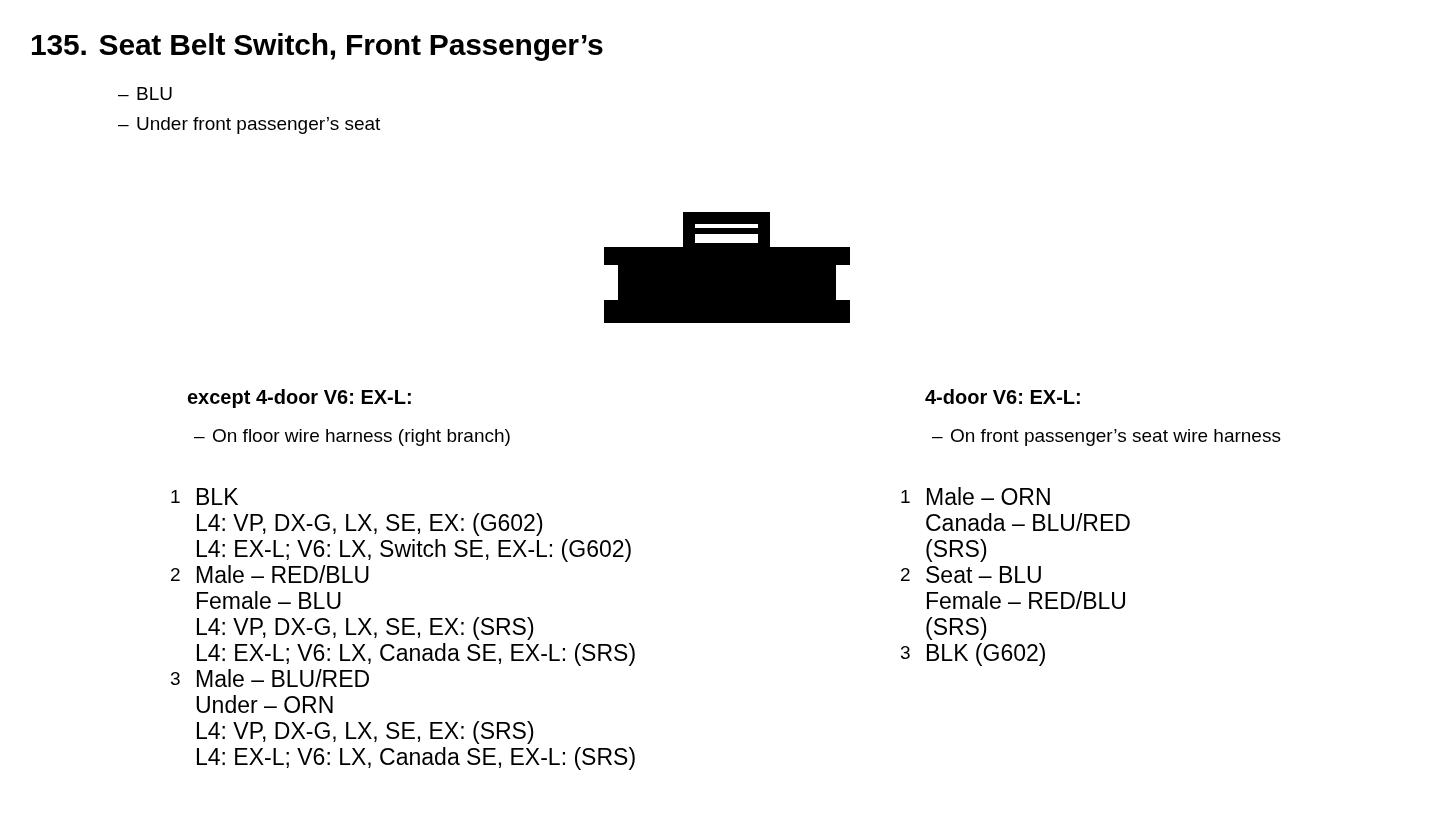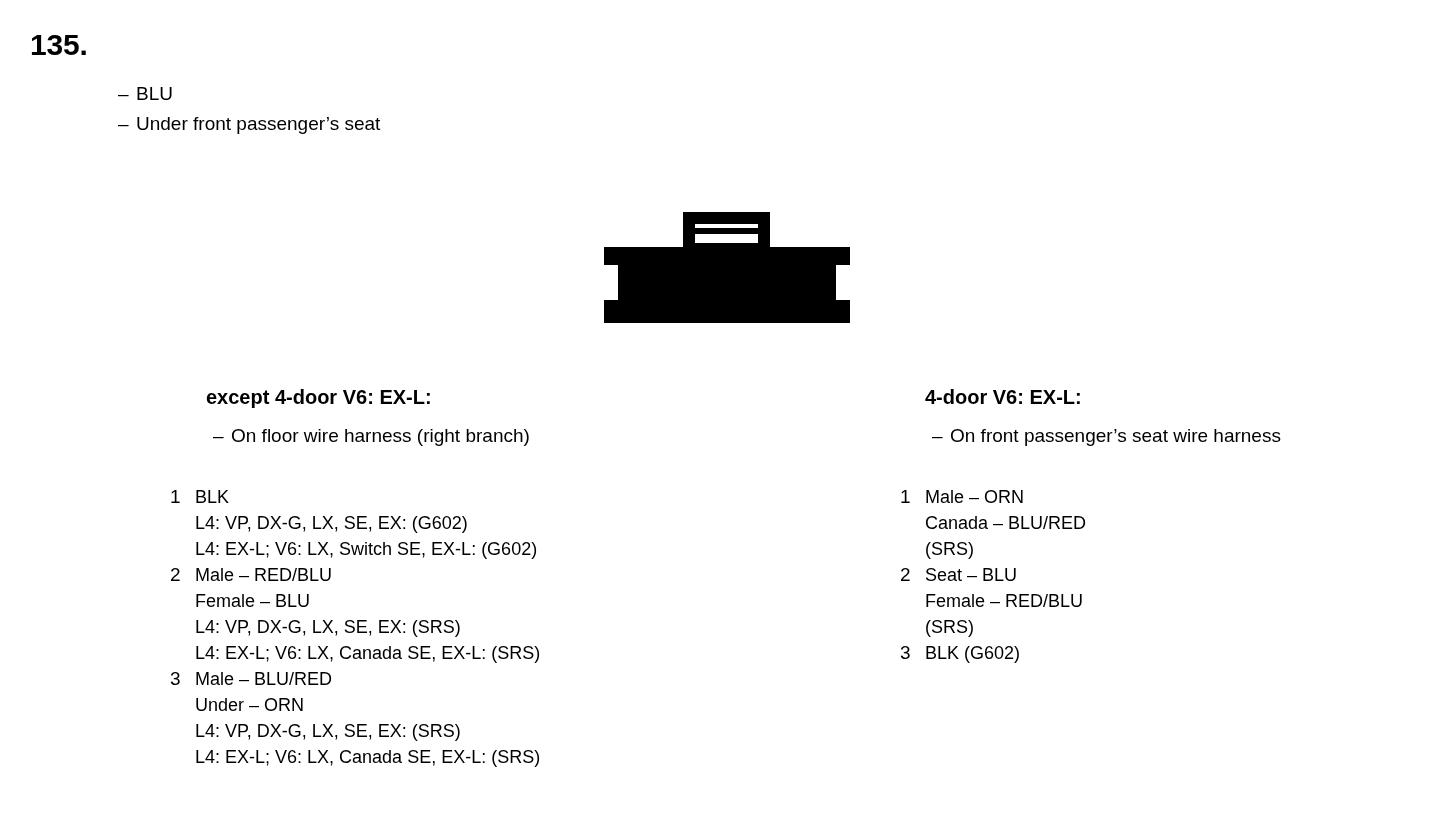--- a/index.html
+++ b/index.html
@@ -77,21 +77,21 @@
     font-weight: bold;
     fill: #000000;
     text-anchor: middle;
   }
 
   
   .col {
     position: absolute;
     top: 384px;
   }
-  .col-left  { left: 206px; }
+  .col-left  { left: 187px; }
   .col-right { left: 925px; }
 
   .variant-head {
     font-size: 20px;
     font-weight: bold;
     white-space: nowrap;
     line-height: 26px;
   }
   .variant-sub {
     margin-top: 13px;
@@ -123,32 +123,33 @@
     flex: 0 0 25px;
     font-size: 19px;
     line-height: 26px;
     text-align: left;
     font-weight: normal;
   }
   .pin-entry-lines {
     flex: 1 1 auto;
   }
   .pin-line {
-    font-size: 18px;
+    font-size: 23px;
     line-height: 26px;
     white-space: nowrap;
   }
 </style>
 </head>
 <body>
 
 <div class="page">
 
   <div class="title-row">
     <span class="title-num">135.</span>
+    <span class="title-text">Seat Belt Switch, Front Passenger’s</span>
   </div>
 
   <div class="header-bullets">
     <div class="bullet-line">
       <span class="bullet-dash">–</span>
       <span>BLU</span>
     </div>
     <div class="bullet-line">
       <span class="bullet-dash">–</span>
       <span>Under front passenger’s seat</span>

